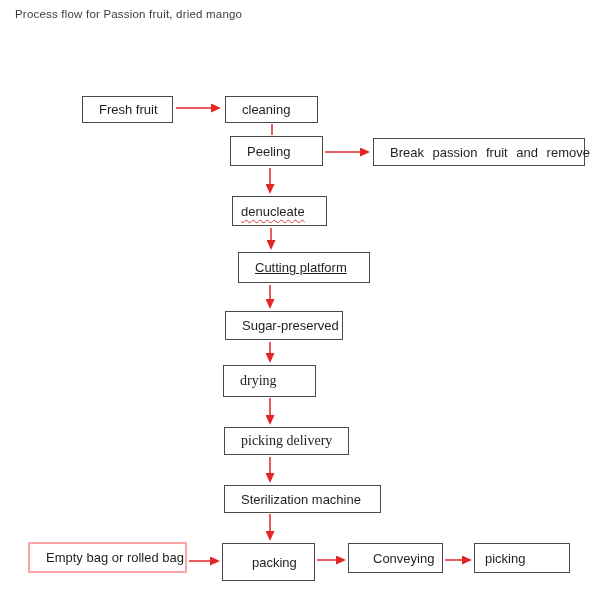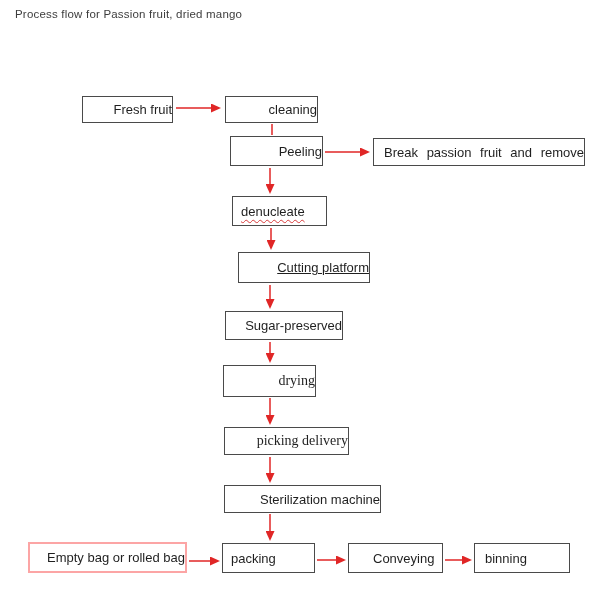--- a/index.html
+++ b/index.html
@@ -23,24 +23,25 @@
     color: #3d3d3d;
     letter-spacing: 0.2px;
   }
   .node {
     position: absolute;
     box-sizing: border-box;
     background: #ffffff;
     border: 1px solid #4a4a4a;
     display: flex;
     align-items: center;
-    justify-content: flex-end;
+    justify-content: flex-start;
     font-size: 13px;
     color: #1f1f1f;
     white-space: nowrap;
+    padding-left: 16px;
   }
   .node.left-align { justify-content: flex-start; }
   .node.serif { font-family: "Liberation Serif", serif; font-size: 14px; }
 
   #n-fresh-fruit   { left: 82px;  top: 96px;  width: 91px;  height: 27px; }
   #n-cleaning      { left: 225px; top: 96px;  width: 93px;  height: 27px; }
   #n-peeling       { left: 230px; top: 136px; width: 93px;  height: 30px; }
   #n-break         { left: 373px; top: 138px; width: 212px; height: 28px; word-spacing: 5px; }
   #n-denucleate    { left: 232px; top: 196px; width: 95px;  height: 30px; padding-left: 8px; text-align: right; }
   #n-denucleate .spellcheck {
@@ -49,21 +50,21 @@
     text-decoration-color: #d83a3a;
     text-decoration-thickness: 1px;
     text-underline-offset: 3px;
   }
   #n-cutting       { left: 238px; top: 252px; width: 132px; height: 31px; text-decoration: underline; }
   #n-sugar         { left: 225px; top: 311px; width: 118px; height: 29px; }
   #n-drying        { left: 223px; top: 365px; width: 93px;  height: 32px; }
   #n-picking       { left: 224px; top: 427px; width: 125px; height: 28px; }
   #n-sterilization { left: 224px; top: 485px; width: 157px; height: 28px; }
   #n-empty-bag     { left: 28px;  top: 542px; width: 159px; height: 31px; border: 2px solid #fca5a5; }
-  #n-packing       { left: 222px; top: 543px; width: 93px;  height: 30px; padding-left: 8px; }
+  #n-packing       { left: 222px; top: 543px; width: 93px;  height: 38px; padding-left: 29px; }
   #n-conveying     { left: 348px; top: 543px; width: 95px;  height: 30px; padding-left: 24px; }
   #n-binning       { left: 474px; top: 543px; width: 96px;  height: 30px; padding-left: 10px; }
 
   #arrow-layer {
     position: absolute;
     left: 0; top: 0;
     width: 600px;
     height: 600px;
     pointer-events: none;
   }
@@ -134,16 +135,16 @@
   <div class="node" id="n-empty-bag">
       <span>Empty bag or rolled bag</span>
     </div>
   <div class="node left-align" id="n-packing">
       <span>packing</span>
     </div>
   <div class="node left-align" id="n-conveying">
       <span>Conveying</span>
     </div>
   <div class="node left-align" id="n-binning">
-      <span>binning</span>
+      <span>picking</span>
     </div>
 
 </div>
 
 </body></html>

